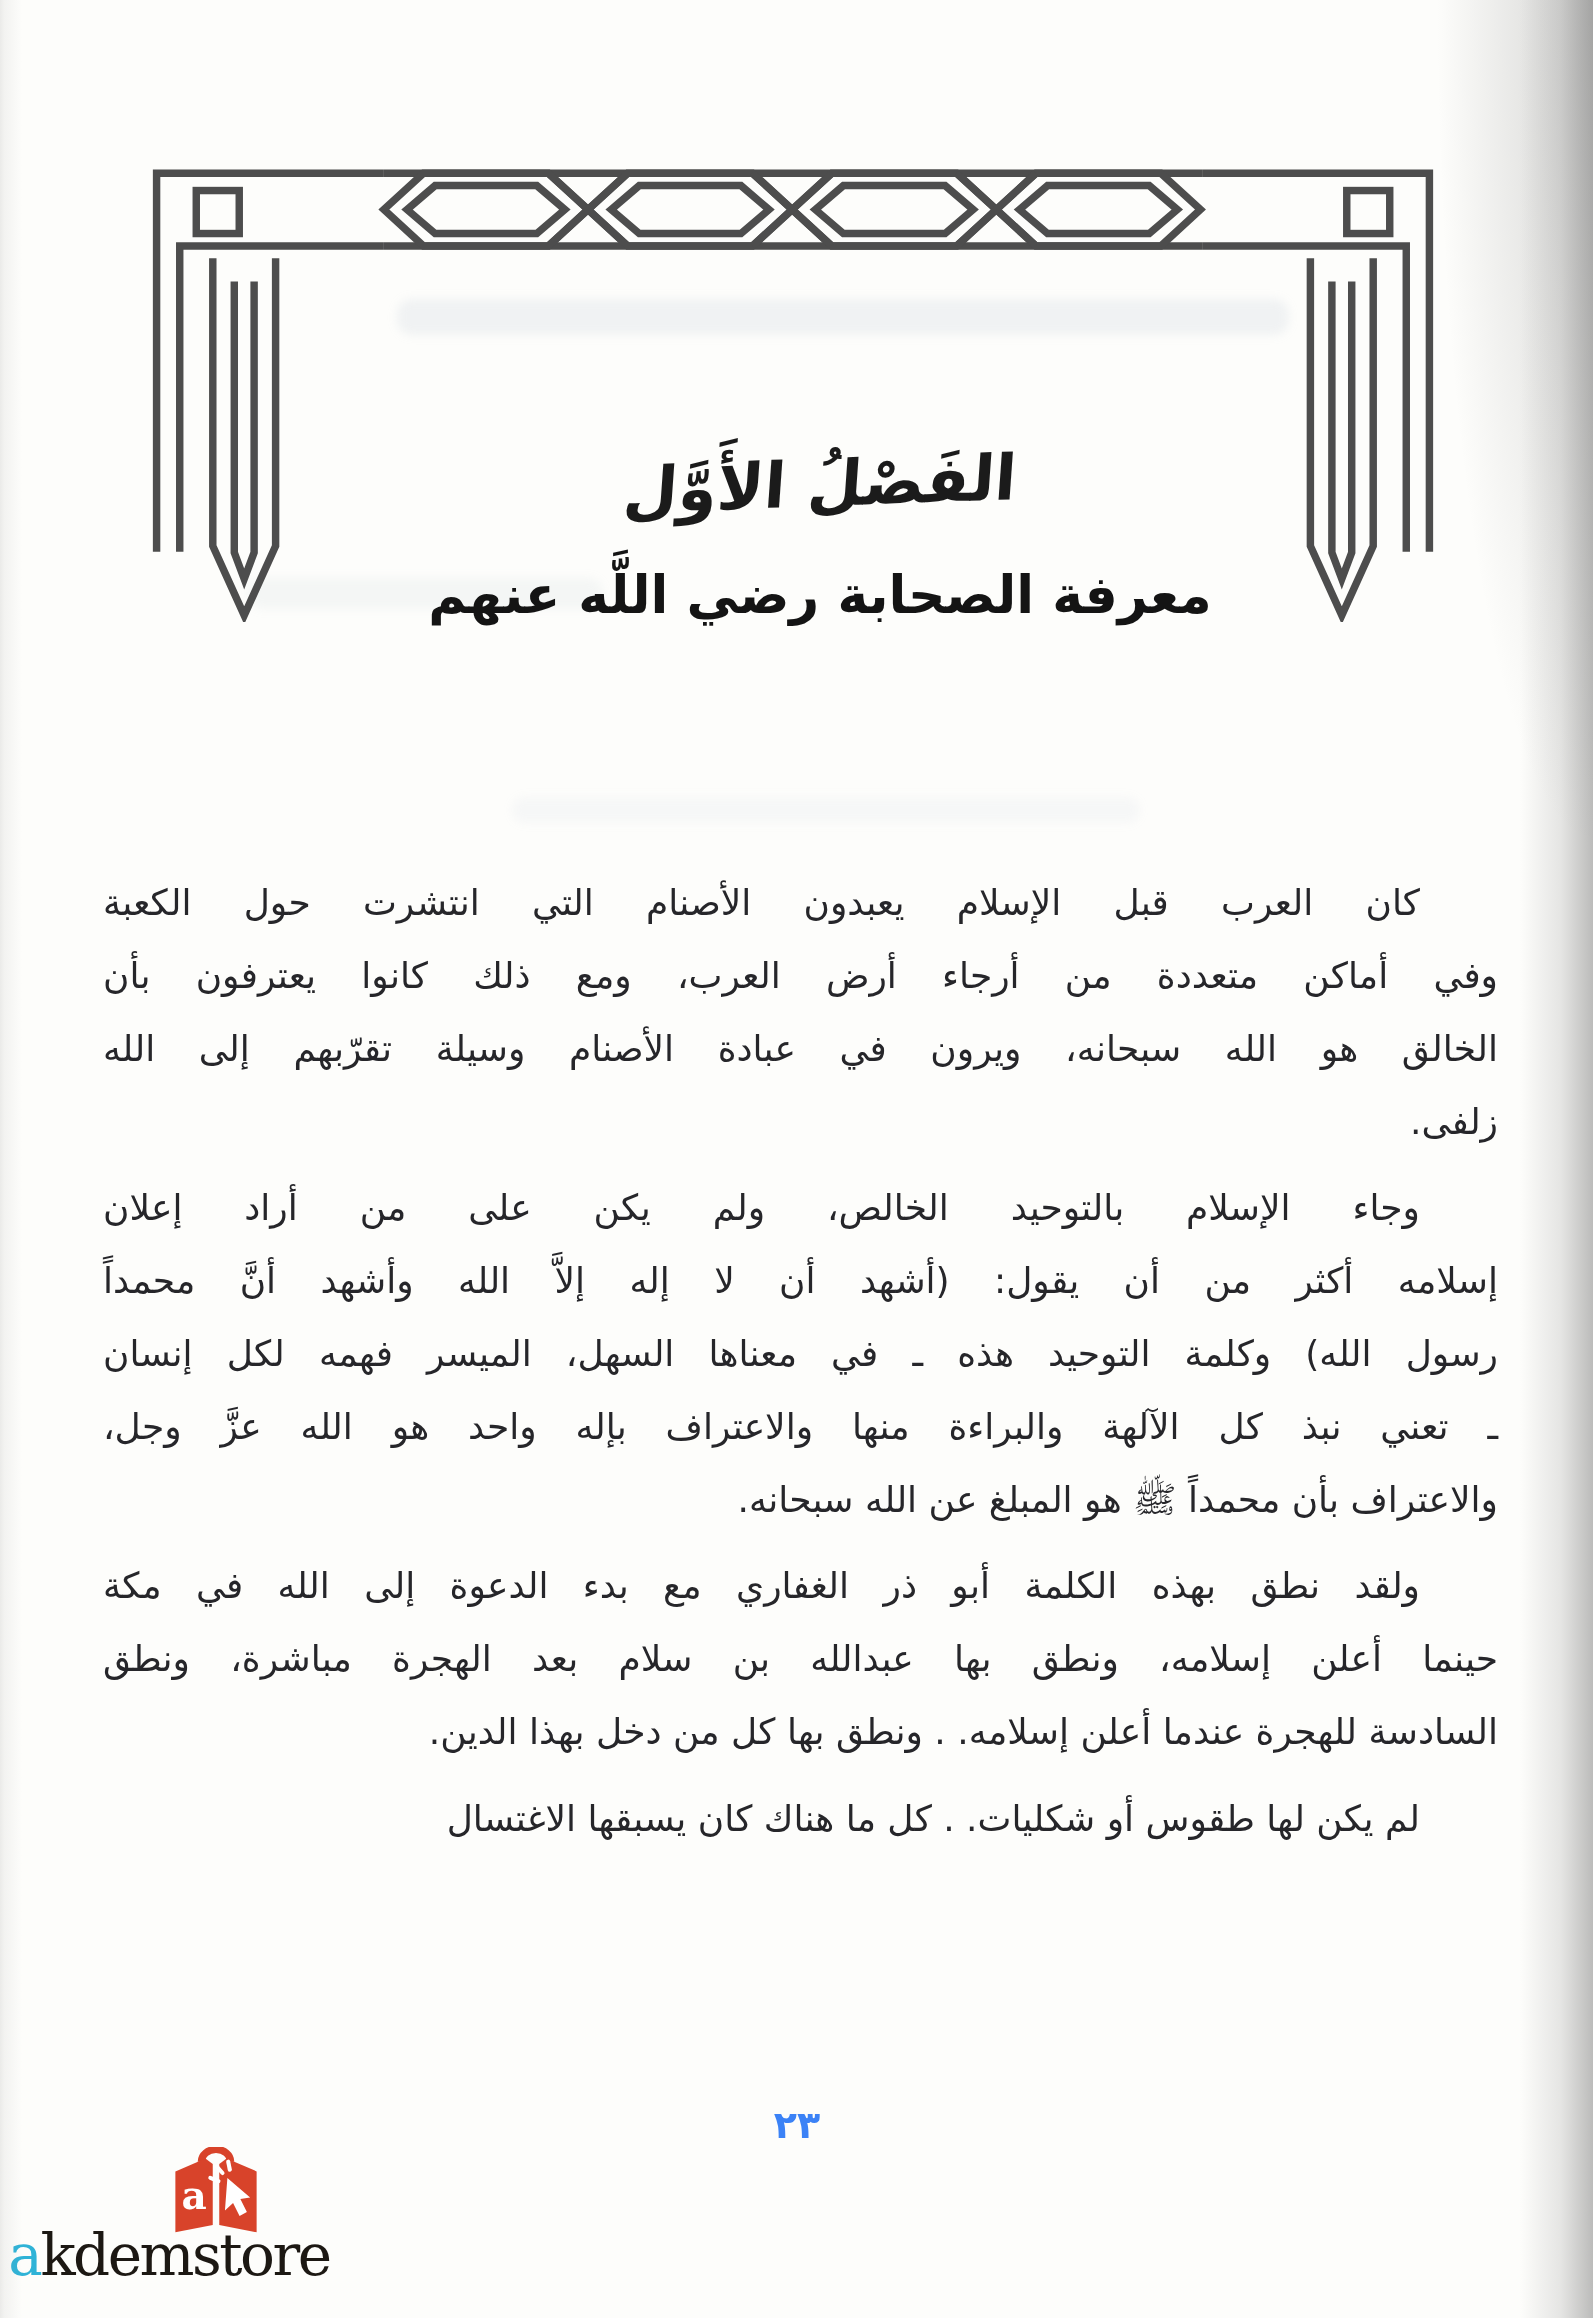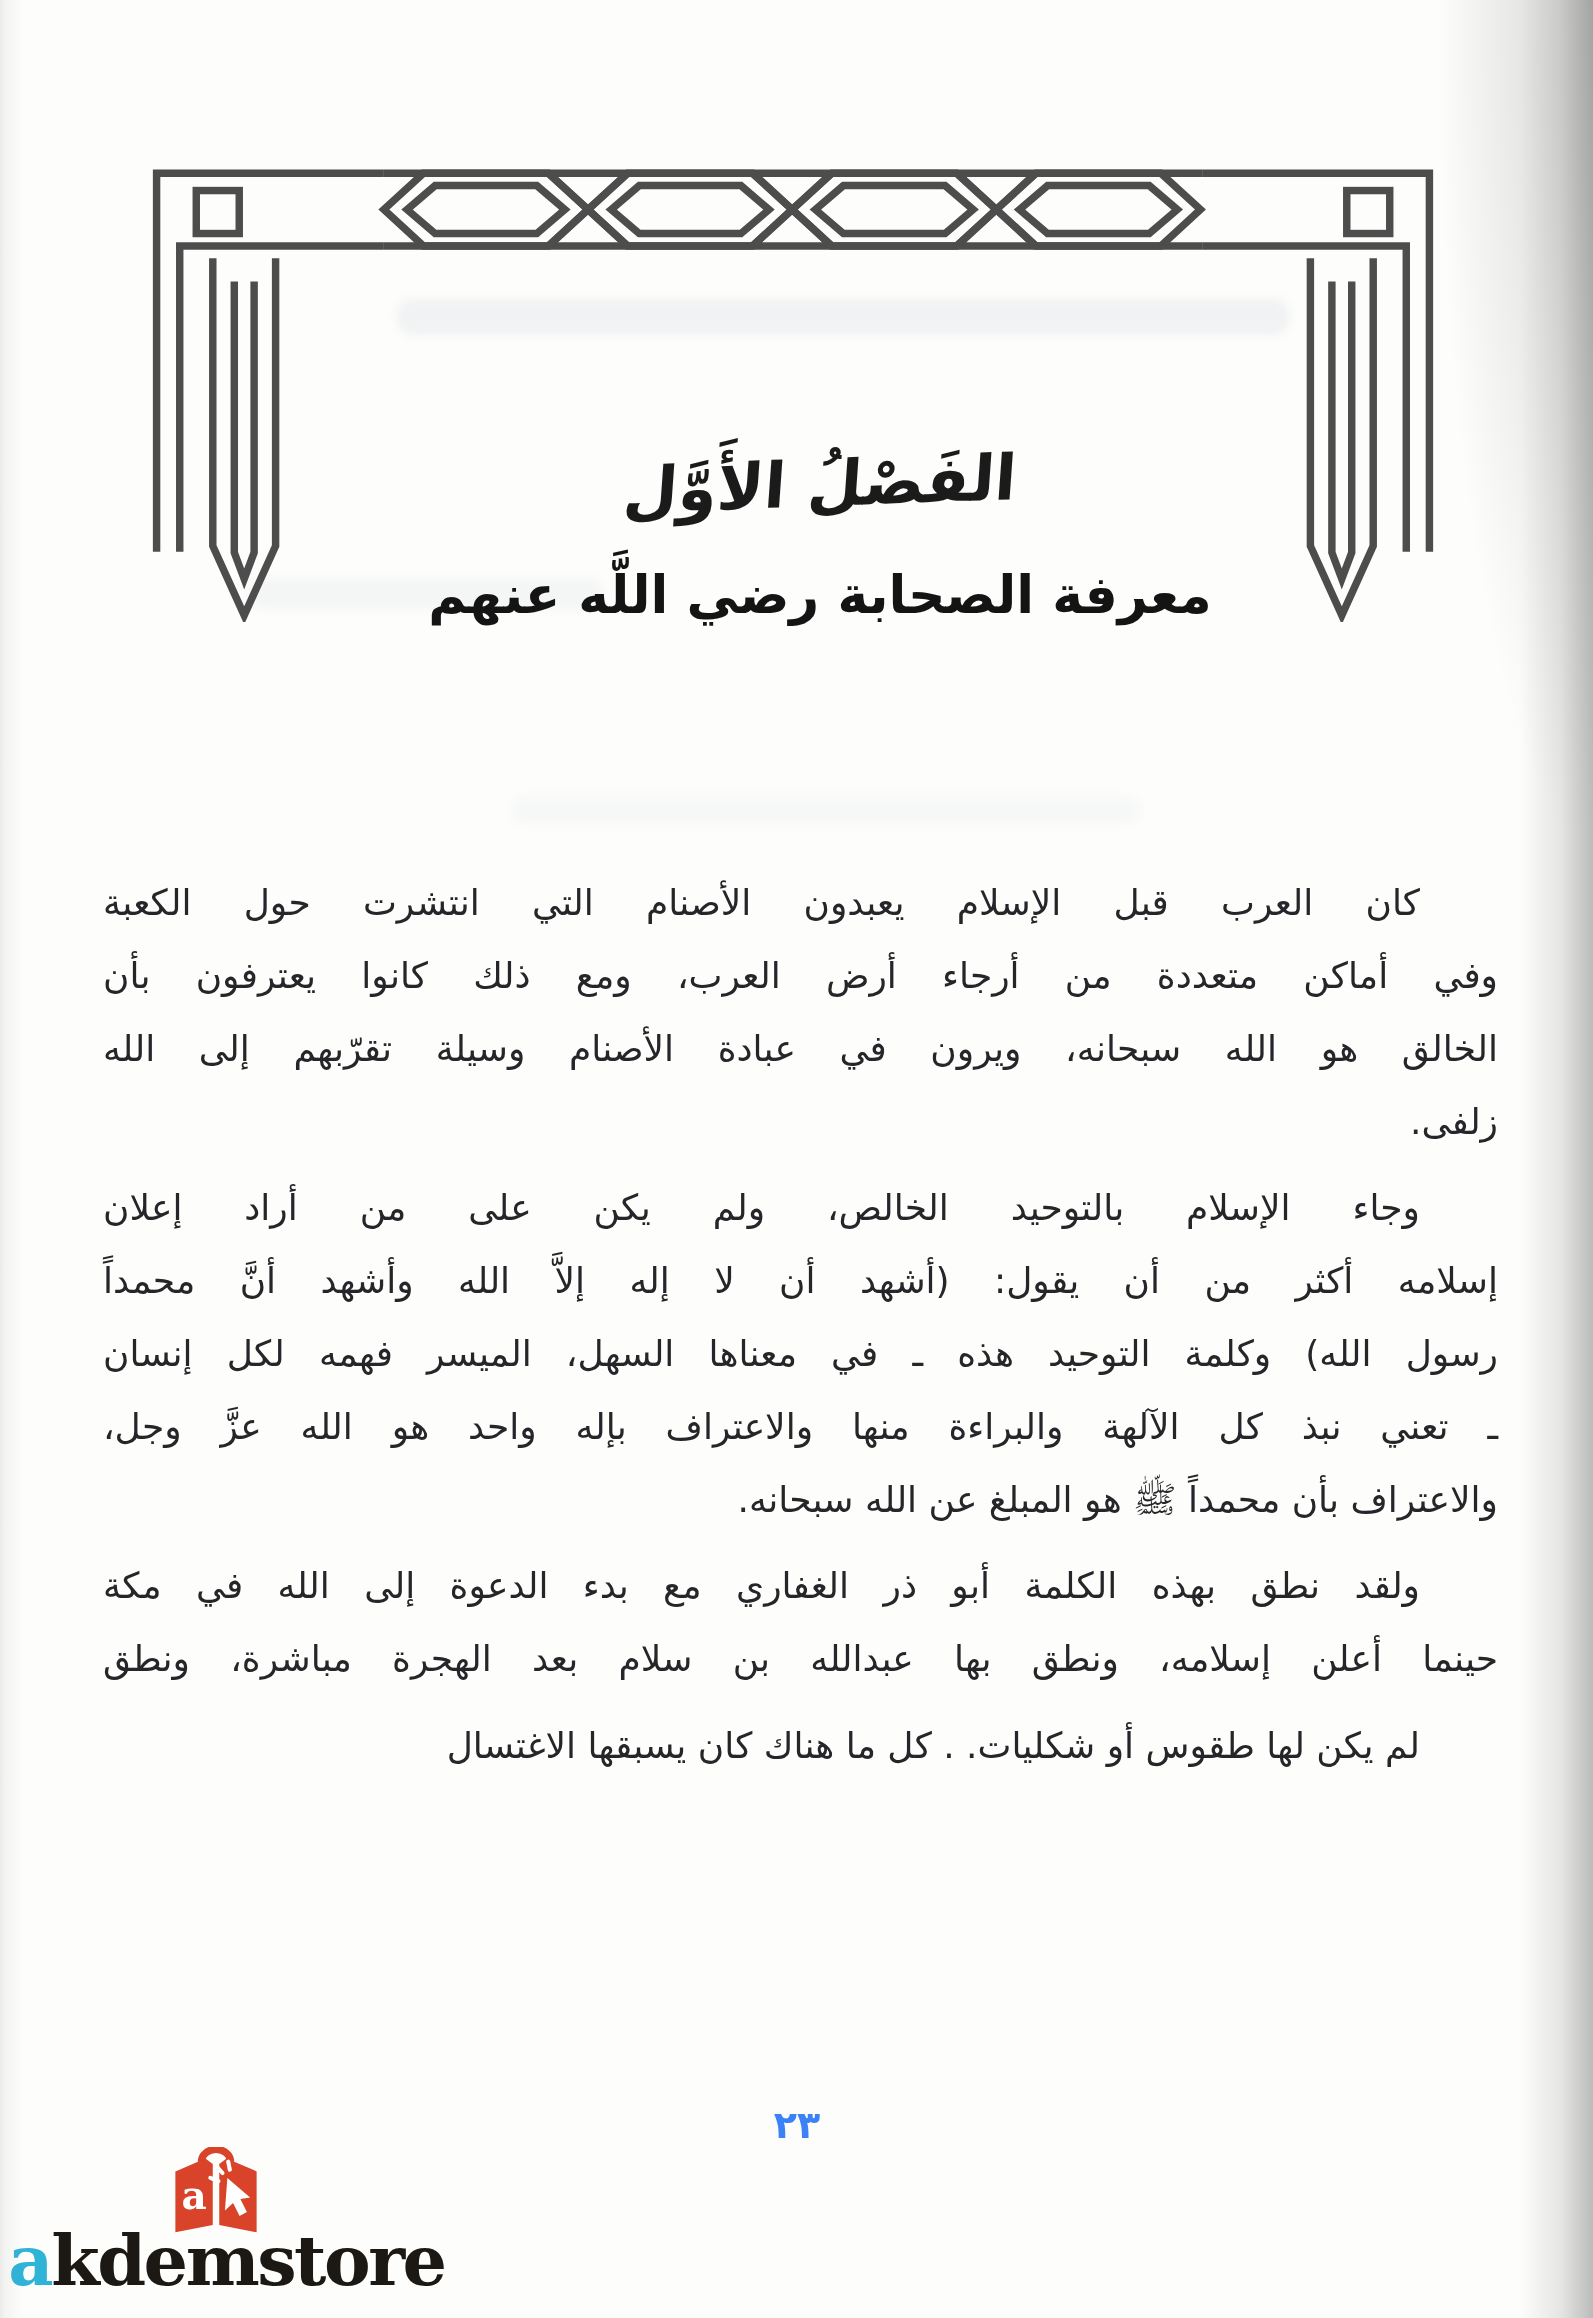--- a/index.html
+++ b/index.html
@@ -50,21 +50,21 @@
   .page-num{
     position:absolute;top:2103px;left:0;width:1594px;text-align:center;
     font-size:38px;font-weight:bold;color:#3b82f6;direction:rtl;
   }
   
   .logo{position:absolute;left:8.3px;top:2147px;width:446px;height:172px;}
   .logo .icon{position:absolute;left:159px;top:0;}
   .wordmark{
     position:absolute;left:0;top:79px;
     font-family:"DejaVu Serif","Liberation Serif",serif;
-    font-size:70px;font-weight:700;letter-spacing:-2.5px;color:#1c1813;line-height:1;text-align:right;
+    font-size:58px;font-weight:400;letter-spacing:-2.5px;color:#1c1813;line-height:1;text-align:right;
   }
   .wordmark .blue{color:var(--accent-blue);}
 </style>
 </head>
 <body>
 
 <div class="page">
 
   <div class="bleed b1"></div>
   <div class="bleed b2"></div>
@@ -115,20 +115,21 @@
       <div class="para">
         <div class="line first">وجاء الإسلام بالتوحيد الخالص، ولم يكن على من أراد إعلان</div>
         <div class="line">إسلامه أكثر من أن يقول: (أشهد أن لا إله إلاَّ الله وأشهد أنَّ محمداً</div>
         <div class="line">رسول الله) وكلمة التوحيد هذه ـ في معناها السهل، الميسر فهمه لكل إنسان</div>
         <div class="line">ـ تعني نبذ كل الآلهة والبراءة منها والاعتراف بإله واحد هو الله عزَّ وجل،</div>
         <div class="line last">والاعتراف بأن محمداً ﷺ هو المبلغ عن الله سبحانه.</div>
       </div>
       <div class="para">
         <div class="line first">ولقد نطق بهذه الكلمة أبو ذر الغفاري مع بدء الدعوة إلى الله في مكة</div>
         <div class="line">حينما أعلن إسلامه، ونطق بها عبدالله بن سلام بعد الهجرة مباشرة، ونطق</div>
+        <div class="line last">السادسة للهجرة عندما أعلن إسلامه. . ونطق بها كل من دخل بهذا الدين.</div>
       </div>
       <div class="para">
         <div class="line first last">لم يكن لها طقوس أو شكليات. . كل ما هناك كان يسبقها الاغتسال</div>
       </div>
     </div>
 
   <div class="page-num">٢٣</div>
 
   <div class="logo">
     <svg class="icon" viewBox="0 0 120 112" width="98" height="91">

